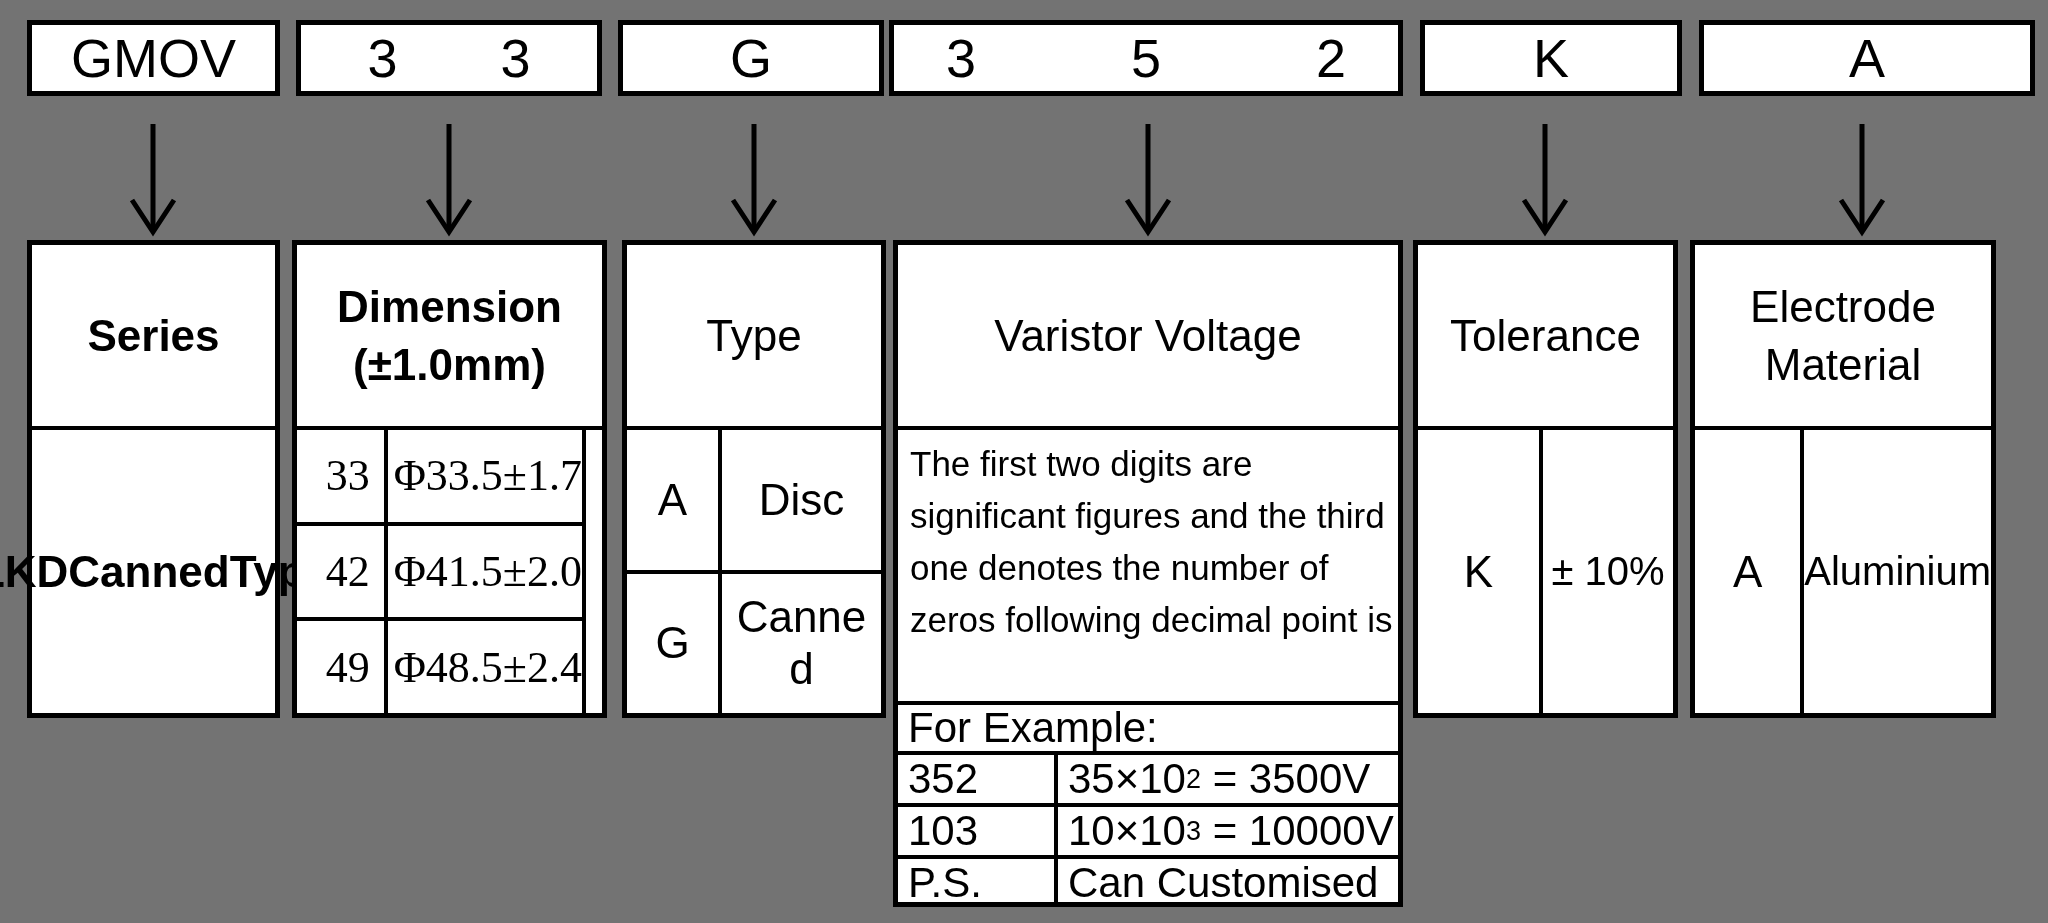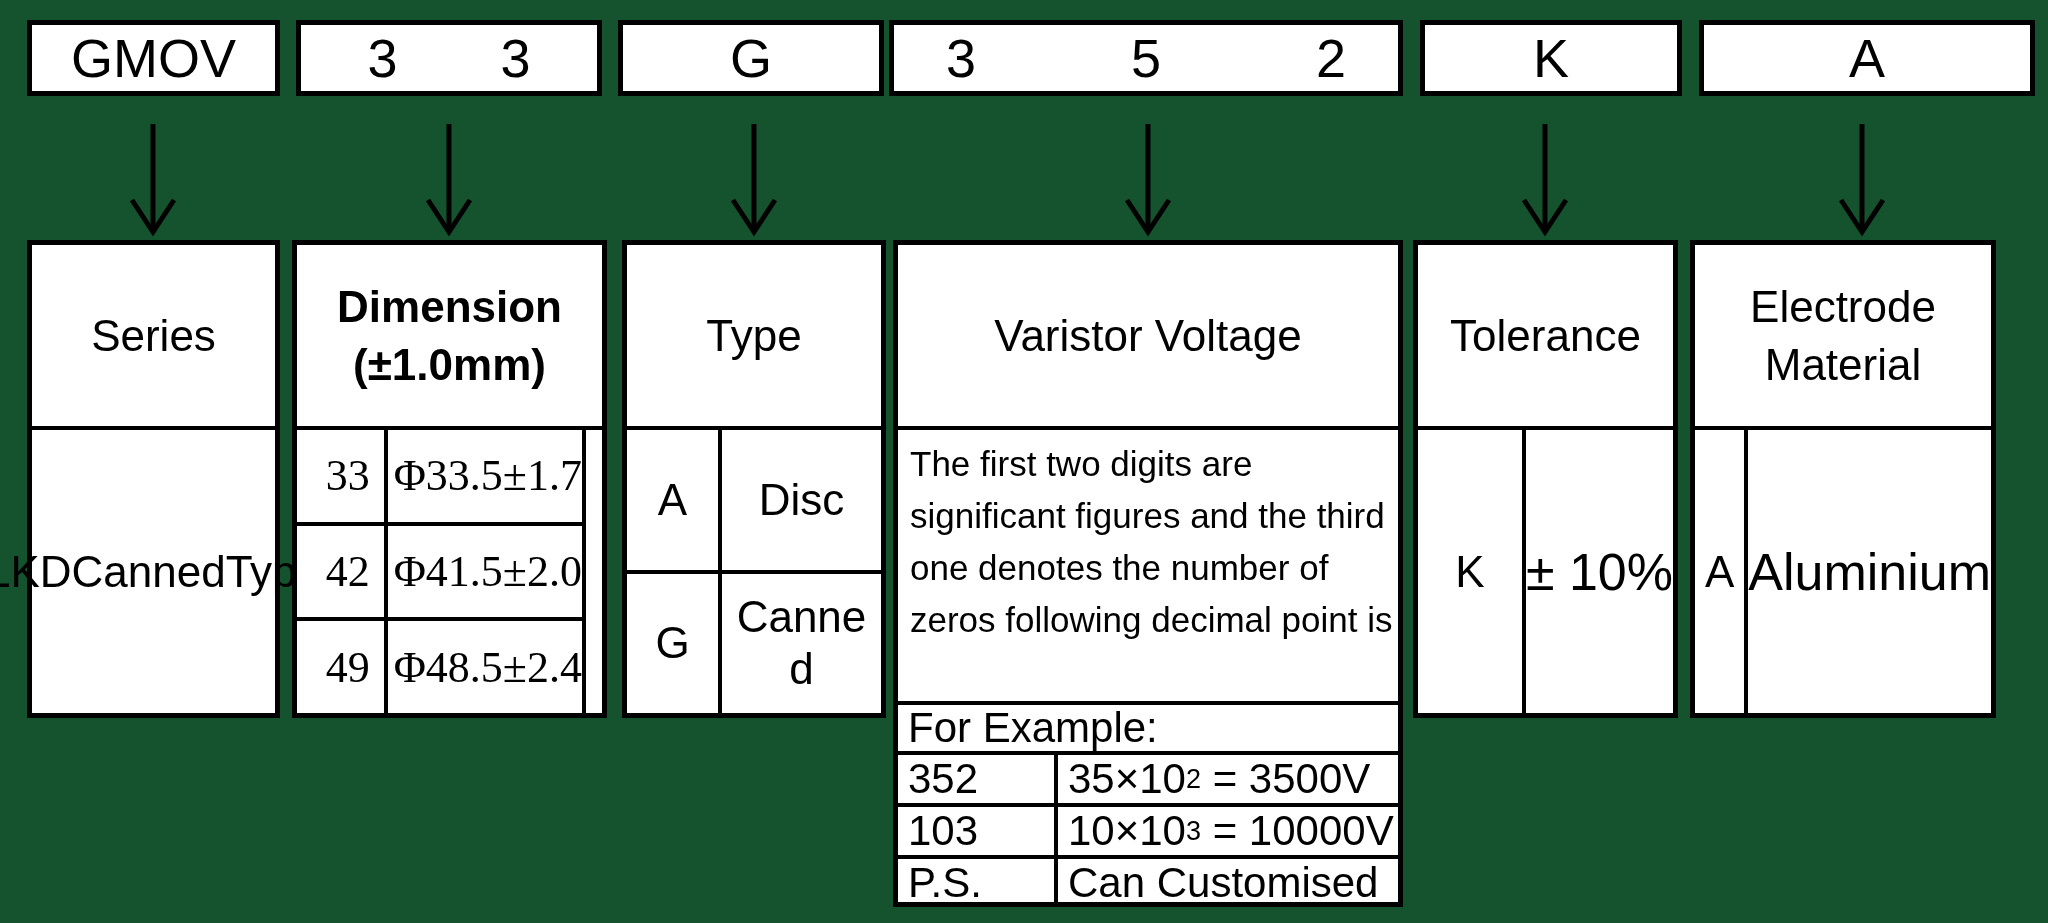--- a/index.html
+++ b/index.html
@@ -1,19 +1,19 @@
 <!DOCTYPE html>
 <html><head>
 <meta charset="utf-8">
 <style>
   html,body{margin:0;padding:0;background:#fff;}
   .page{
     position:relative;
     width:2048px;height:923px;
-    background:#14532d;color:#000;
+    background:#737373;color:#000;
     font-family:"Liberation Sans","DejaVu Sans",sans-serif;
     overflow:hidden;
   }
   
   .code-box{
     position:absolute;top:20px;height:76px;
     border:5px solid #000;box-sizing:border-box;
     display:flex;align-items:center;justify-content:center;
     font-size:54px;white-space:nowrap;background:#fff;
   }
@@ -26,21 +26,21 @@
   
   .arrow{position:absolute;top:118px;width:60px;height:120px;}
   .a1{left:123px;} .a2{left:419px;} .a3{left:724px;}
   .a4{left:1118px;} .a5{left:1515px;} .a6{left:1832px;}
   
   .main-box{
     position:absolute;top:240px;
     border:5px solid #000;box-sizing:border-box;background:#fff;
     display:flex;flex-direction:column;
   }
-  .m1{left:27px;width:253px;height:478px;}
+  .m1{left:27px;width:253px;height:478px;font-weight:bold;}
   .m2{left:292px;width:315px;height:478px;}
   .m3{left:622px;width:264px;height:478px;}
   .m4{left:893px;width:510px;height:667px;}
   .m5{left:1413px;width:265px;height:478px;}
   .m6{left:1690px;width:306px;height:478px;}
   .hdr{
     height:185px;box-sizing:border-box;border-bottom:4px solid #000;
     display:flex;align-items:center;justify-content:center;
     text-align:center;font-size:44px;line-height:58px;flex-shrink:0;
   }
@@ -91,21 +91,21 @@
   .ex-val{flex:1;display:flex;align-items:center;padding-left:10px;white-space:pre;}
   .ex-val sup{font-size:27px;line-height:0;vertical-align:13px;}
   
   .pair{flex:1;display:flex;}
   .pair-l{
     box-sizing:border-box;border-right:4px solid #000;
     display:flex;align-items:center;justify-content:center;font-size:44px;
   }
   .m5 .pair-l{width:125px;}
   .m6 .pair-l{width:123px;}
-  .pair-r{flex:1;display:flex;align-items:center;justify-content:center;font-size:52px;white-space:nowrap;}
+  .pair-r{flex:1;display:flex;align-items:center;justify-content:center;font-size:40px;white-space:nowrap;}
 </style>
 </head>
 <body>
 
 <div class="page">
 
   <div class="code-box c1">GMOV</div>
   <div class="code-box c2">3 3</div>
   <div class="code-box c3">G</div>
   <div class="code-box c4">3 5 2</div>

